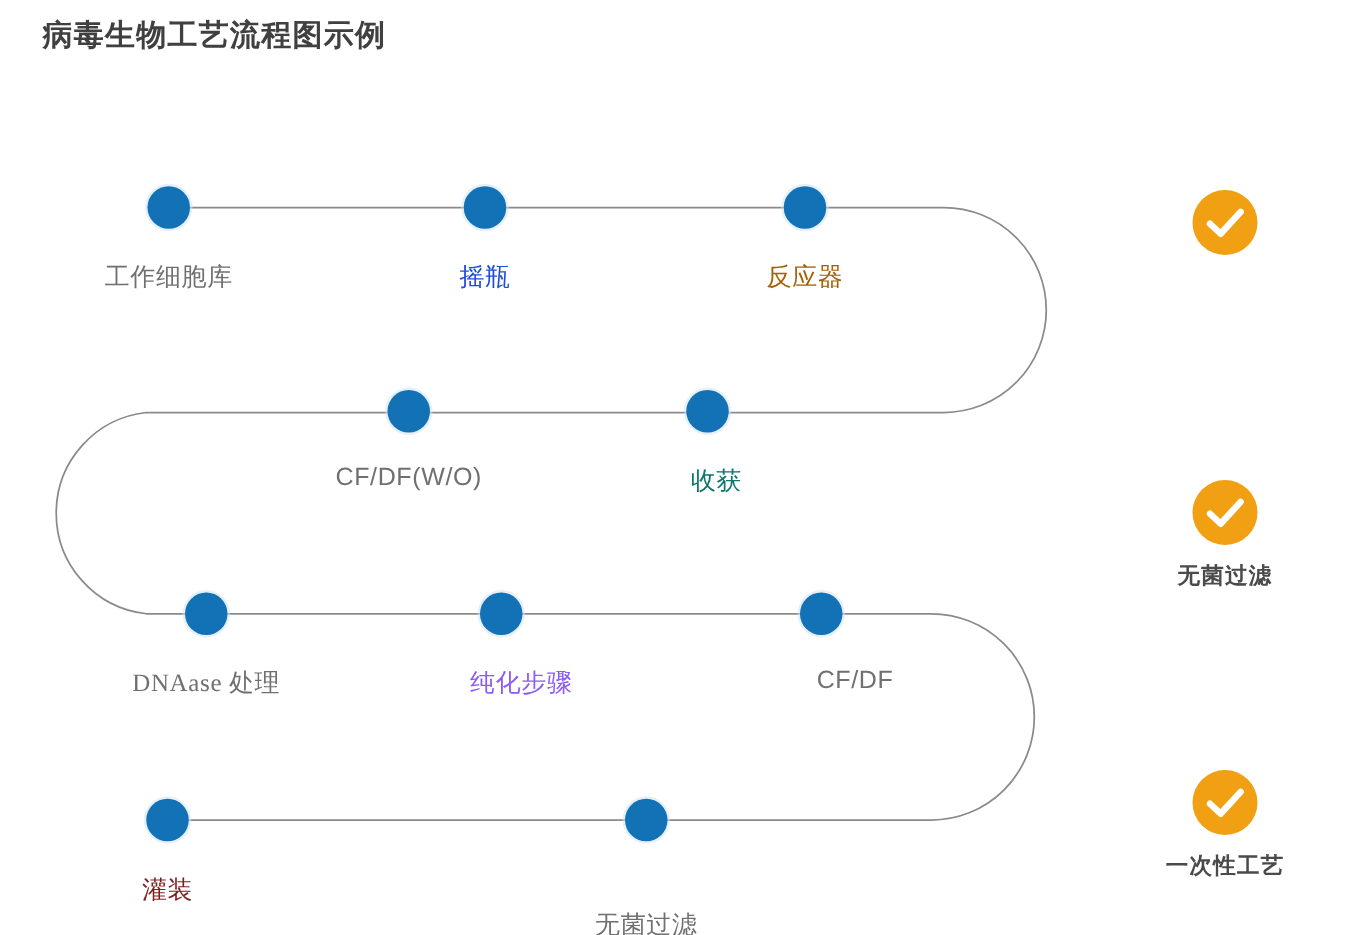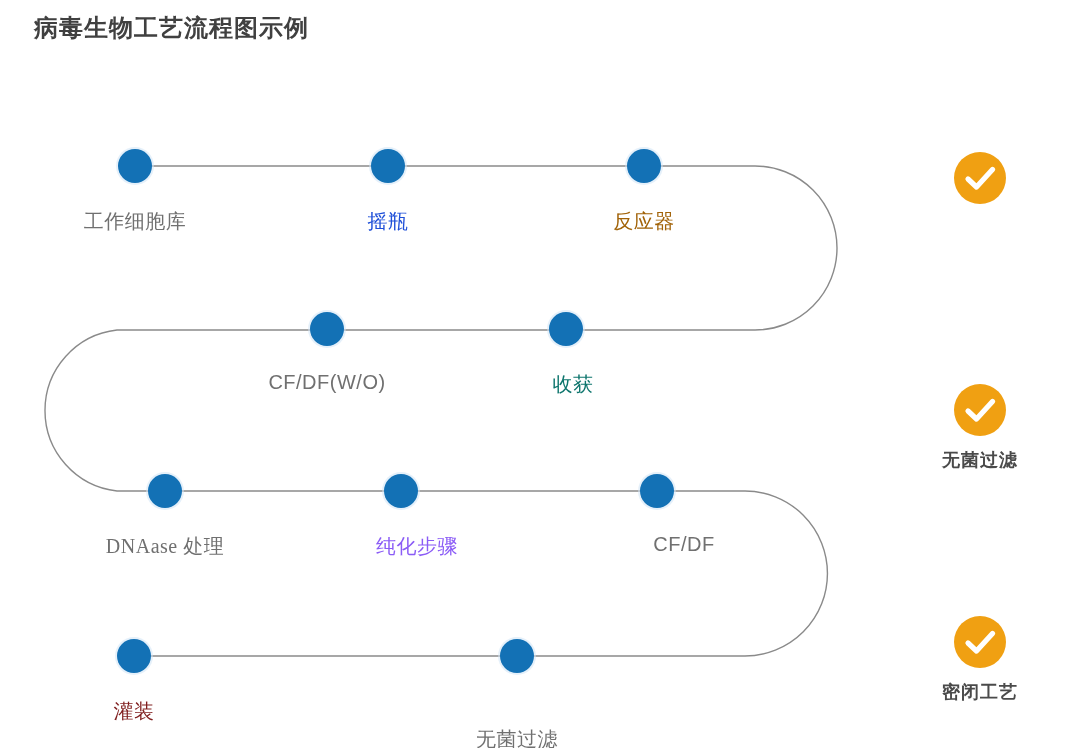--- a/index.html
+++ b/index.html
@@ -127,15 +127,15 @@
         </svg>
       </div>
       <div class="badge-label">无菌过滤</div>
     </div>
     <div class="badge" style="left: 980px; top: 616px;">
       <div class="badge-circle" style="background: rgb(240, 160, 18);">
         <svg class="badge-check" viewBox="0 0 52 52">
           <path d="M14 27 L22.5 35 L38.5 17.5" fill="none" stroke="#ffffff" stroke-width="5.2" stroke-linecap="round" stroke-linejoin="round"></path>
         </svg>
       </div>
-      <div class="badge-label">密闭工艺</div>
+      <div class="badge-label">一次性工艺</div>
     </div>
   </div>
 
 </body></html>

